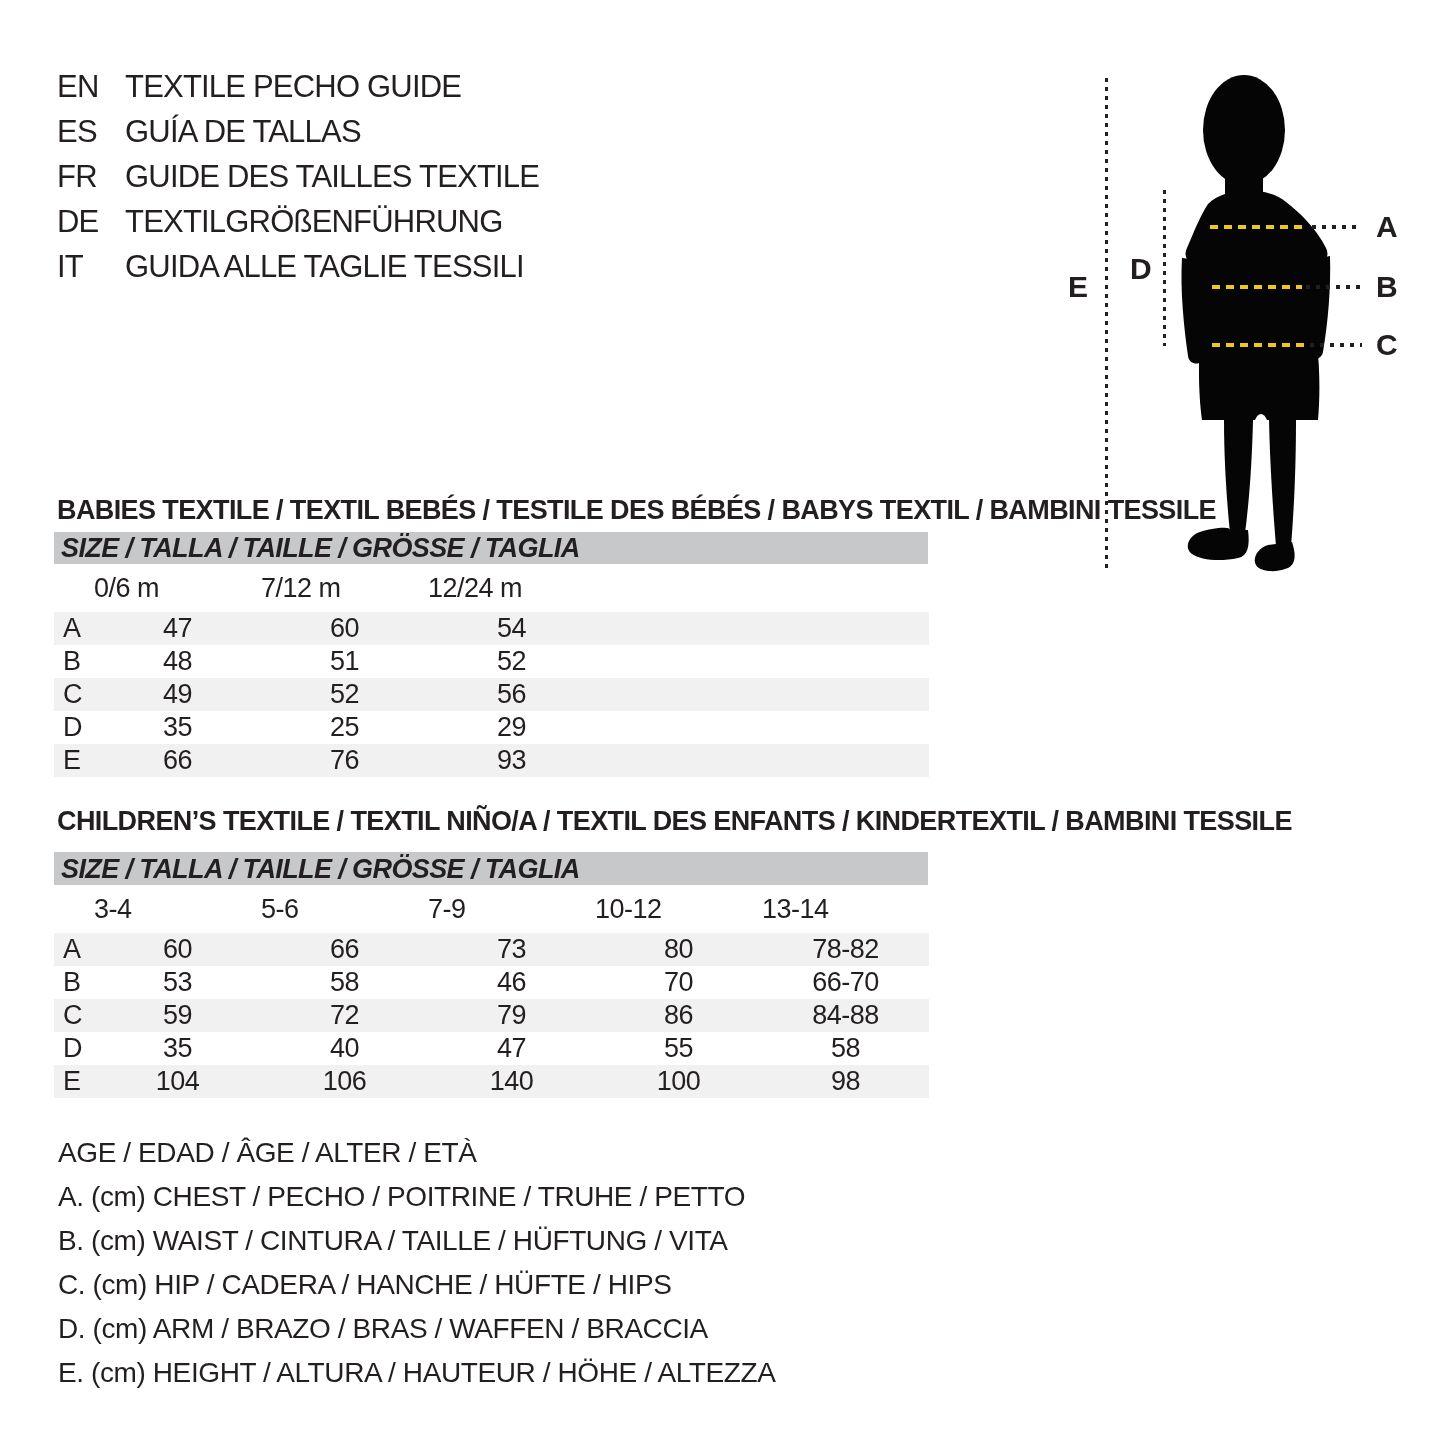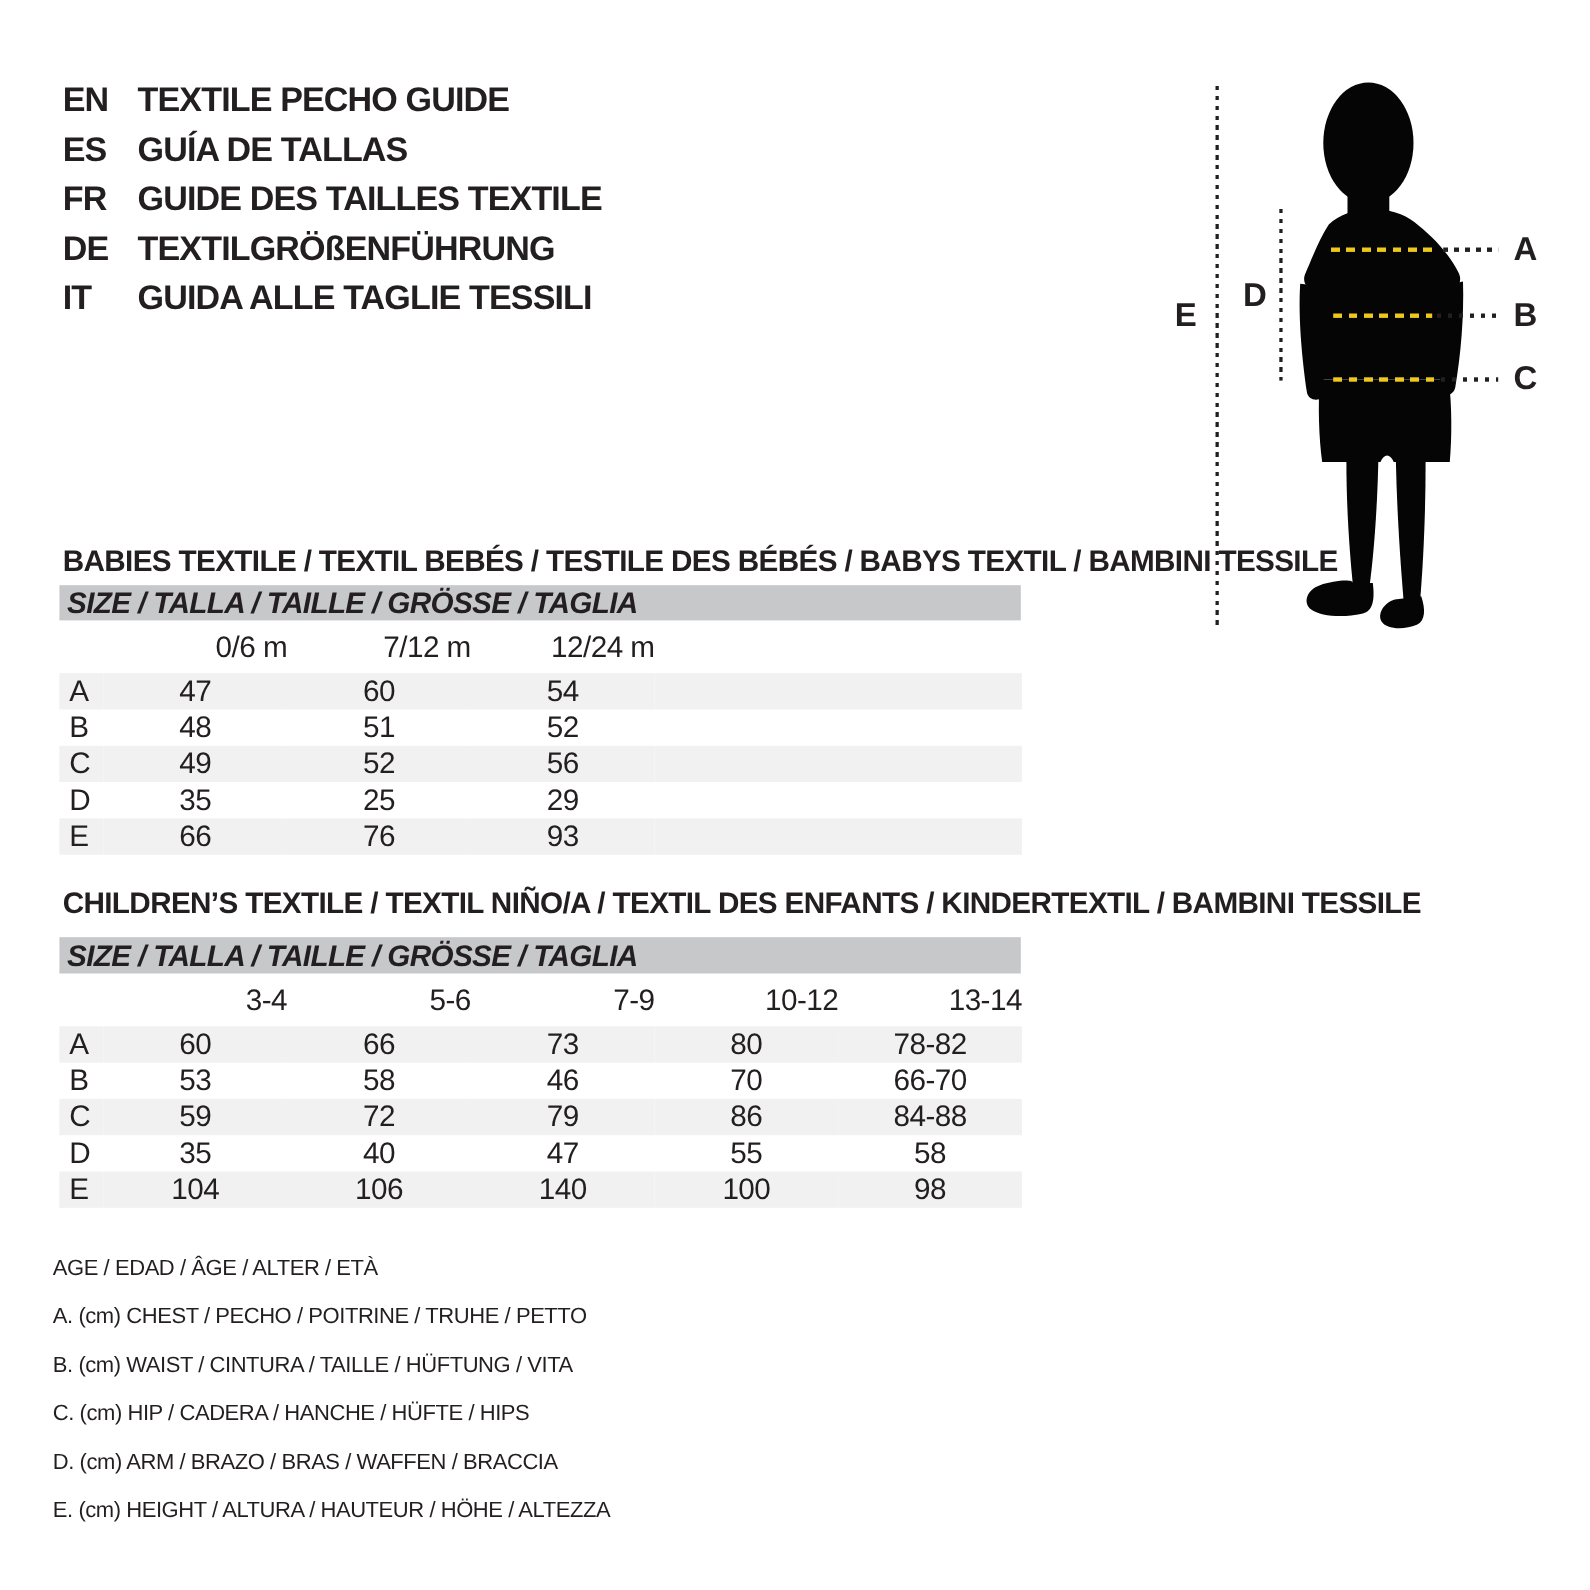--- a/index.html
+++ b/index.html
@@ -4,40 +4,40 @@
 <style>
   html,body{margin:0;padding:0;background:#fff;}
   #canvas{
     position:relative;width:1445px;height:1445px;background:#fff;overflow:hidden;
     font-family:"Liberation Sans", sans-serif;color:#231f20;
   }
   .abs{position:absolute;}
 
   
   .lang-block{left:57px;top:64px;}
-  .lang-row{display:flex;height:45px;align-items:flex-end;font-size:31px;font-weight:bold;letter-spacing:-0.8px;white-space:nowrap;}
+  .lang-row{display:flex;height:45px;align-items:center;font-size:31px;font-weight:normal;letter-spacing:-0.8px;white-space:nowrap;}
   .lang-code{width:68px;flex:0 0 68px;}
 
   
   .section-title{font-size:27px;font-weight:bold;letter-spacing:-0.6px;white-space:nowrap;}
 
   
   .tbl-wrap{width:874px;}
   .size-bar{height:32px;background:#c7c8ca;display:flex;align-items:flex-end;padding-left:7px;
             font-size:27px;font-weight:bold;letter-spacing:-0.6px;box-sizing:border-box;font-style:italic;}
   table.size{border-collapse:collapse;table-layout:fixed;width:875px;font-size:27px;letter-spacing:-0.5px;}
   table.size td,table.size th{padding:0;font-weight:normal;}
-  table.size thead th{height:48px;text-align:right;vertical-align:middle;}
+  table.size thead th{height:48px;text-align:left;vertical-align:middle;}
   table.size tbody tr{height:33px;}
   table.size tbody tr.stripe{background:#f1f1f2;}
   table.size td.rowlab{text-align:left;padding-left:9px;}
   table.size td.val{text-align:center;vertical-align:middle;}
 
   
-  .legend{left:48px;top:1131px;font-size:20px;letter-spacing:-0.4px;}
+  .legend{left:58px;top:1131px;font-size:28px;letter-spacing:-0.4px;}
   .legend-line{line-height:44px;white-space:nowrap;}
 
   
   .vdot{width:3px;background:repeating-linear-gradient(to bottom,#231f20 0 4px,transparent 4px 9px);}
   .hdash-yellow{height:4px;background:repeating-linear-gradient(to right,var(--dash,#eec81e) 0 8px,transparent 8px 14px);z-index:3;}
   .hdash-black{height:4px;background:repeating-linear-gradient(to right,#231f20 0 4px,transparent 4px 10px);z-index:3;}
   .meas-label{font-size:30px;font-weight:bold;line-height:30px;}
   svg.sil{z-index:1;}
 </style>
 </head>

